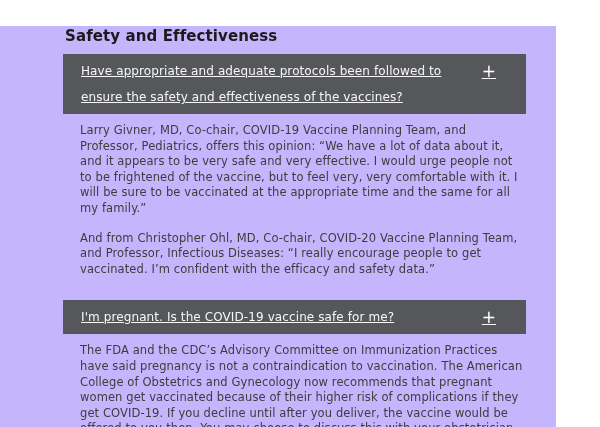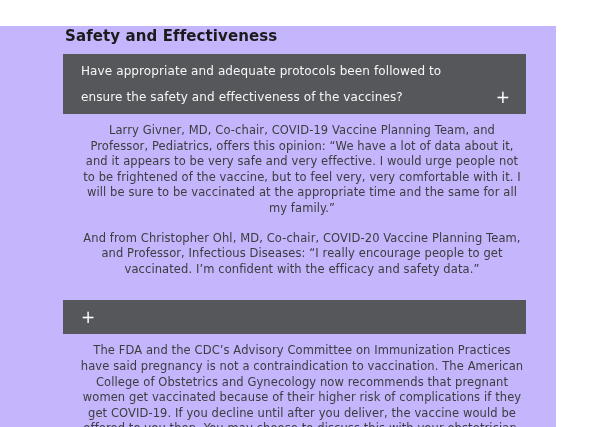--- a/index.html
+++ b/index.html
@@ -28,42 +28,41 @@
     font-weight: bold;
     color: #1b1b1b;
     letter-spacing: 0.1px;
     padding-left: 2px;
     margin-bottom: 9px;
   }
   .accordion-header {
     background: #55575b;
     color: #f7f7f7;
     display: flex;
-    align-items: flex-end;
     justify-content: space-between;
-    padding: 4px 16px 4px 18px;
+    padding: 4px 30px 4px 18px;
     cursor: pointer;
+    text-decoration: underline;
   }
   .accordion-header .q-text {
     font-size: 12px;
     line-height: 26px;
     max-width: 400px;
     letter-spacing: 0.1px;
   }
   .accordion-header .plus-icon {
     font-size: 17px;
     line-height: 26px;
     color: #ffffff;
     font-weight: 400;
     flex: 0 0 auto;
   }
   .accordion-body {
     padding: 9px 2px 0 17px;
     margin-bottom: 23px;
-    text-align: center;
   }
   .accordion-body p {
     font-size: 11.5px;
     line-height: 15.6px;
     color: #3d3d3d;
     max-width: 444px;
     letter-spacing: 0.1px;
   }
   .accordion-body p + p {
     margin-top: 14px;
@@ -83,20 +82,21 @@
         <span class="plus-icon">+</span>
       </div>
       <div class="accordion-body">
         <p>Larry Givner, MD, Co-chair, COVID-19 Vaccine Planning Team, and Professor, Pediatrics, offers this opinion: “We have a lot of data about it, and it appears to be very safe and very effective. I would urge people not to be frightened of the vaccine, but to feel very, very comfortable with it. I will be sure to be vaccinated at the appropriate time and the same for all my family.”</p>
         <p>And from Christopher Ohl, MD, Co-chair, COVID-20 Vaccine Planning Team, and Professor, Infectious Diseases: “I really encourage people to get vaccinated. I’m confident with the efficacy and safety data.”</p>
       </div>
     </div>
 
     <div class="faq-item">
       <div class="accordion-header">
+        <span class="q-text">I'm pregnant. Is the COVID-19 vaccine safe for me?</span>
         <span class="plus-icon">+</span>
       </div>
       <div class="accordion-body">
         <p>The FDA and the CDC’s Advisory Committee on Immunization Practices have said pregnancy is not a contraindication to vaccination. The American College of Obstetrics and Gynecology now recommends that pregnant women get vaccinated because of their higher risk of complications if they get COVID-19. If you decline until after you deliver, the vaccine would be offered to you then. You may choose to discuss this with your obstetrician.</p>
       </div>
     </div>
 
   </div>
 </div>
 

